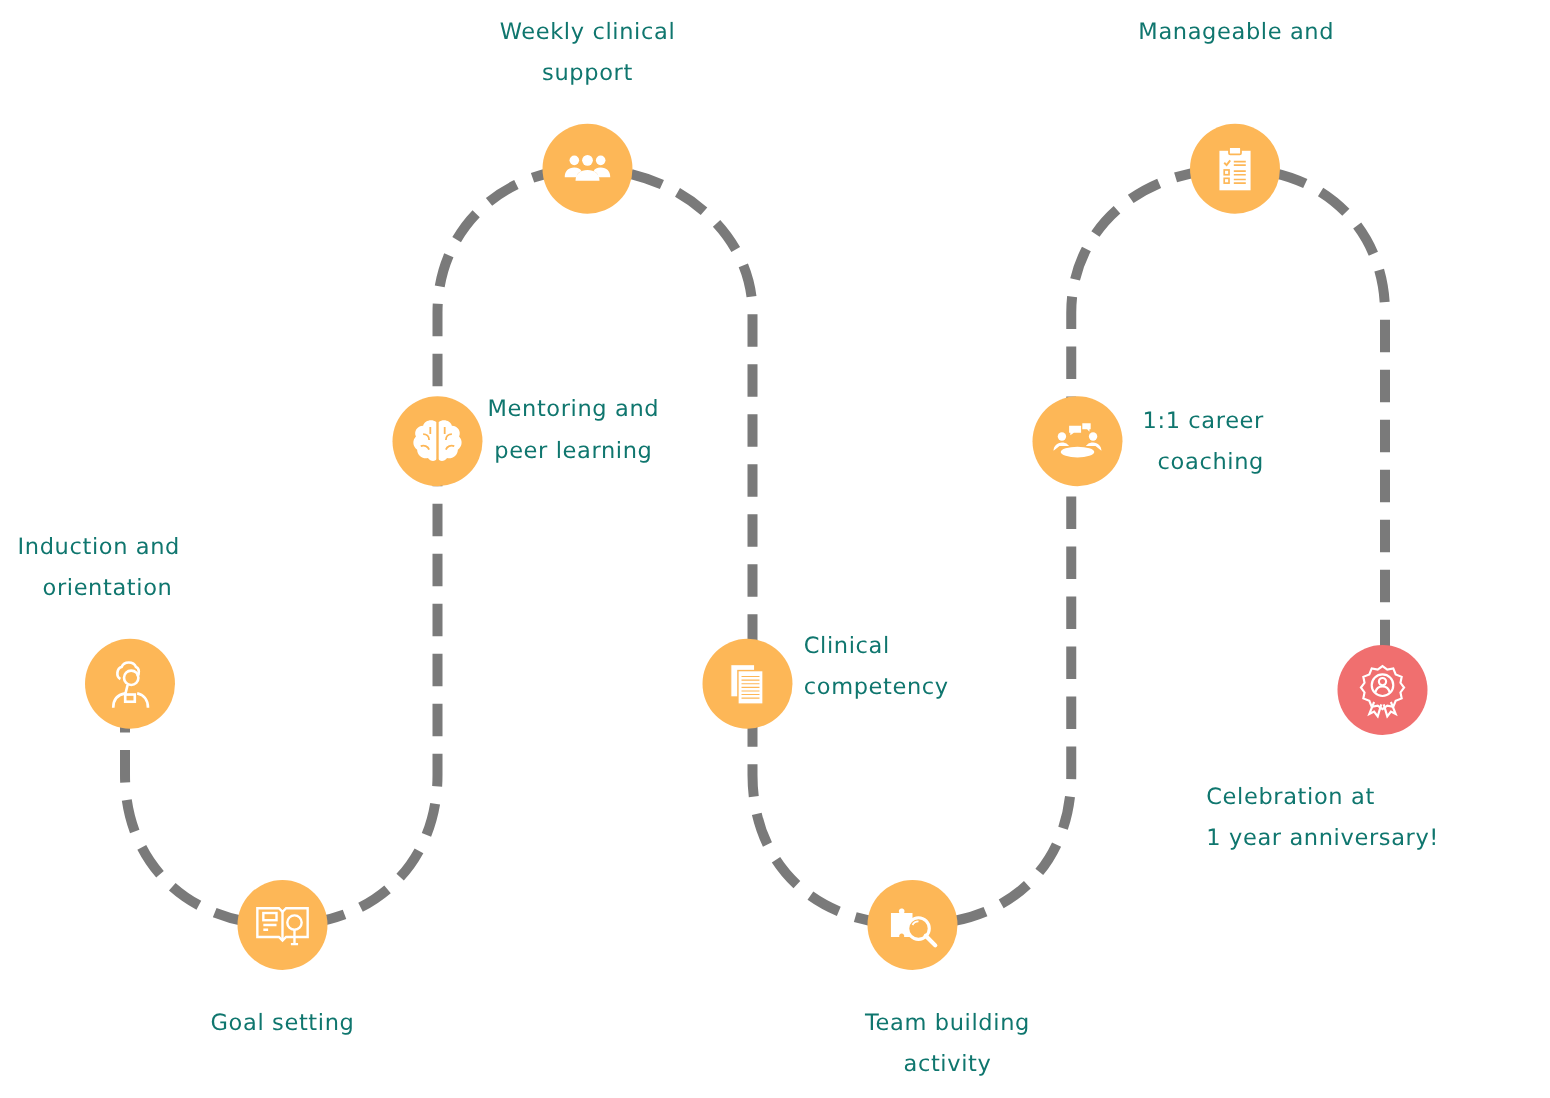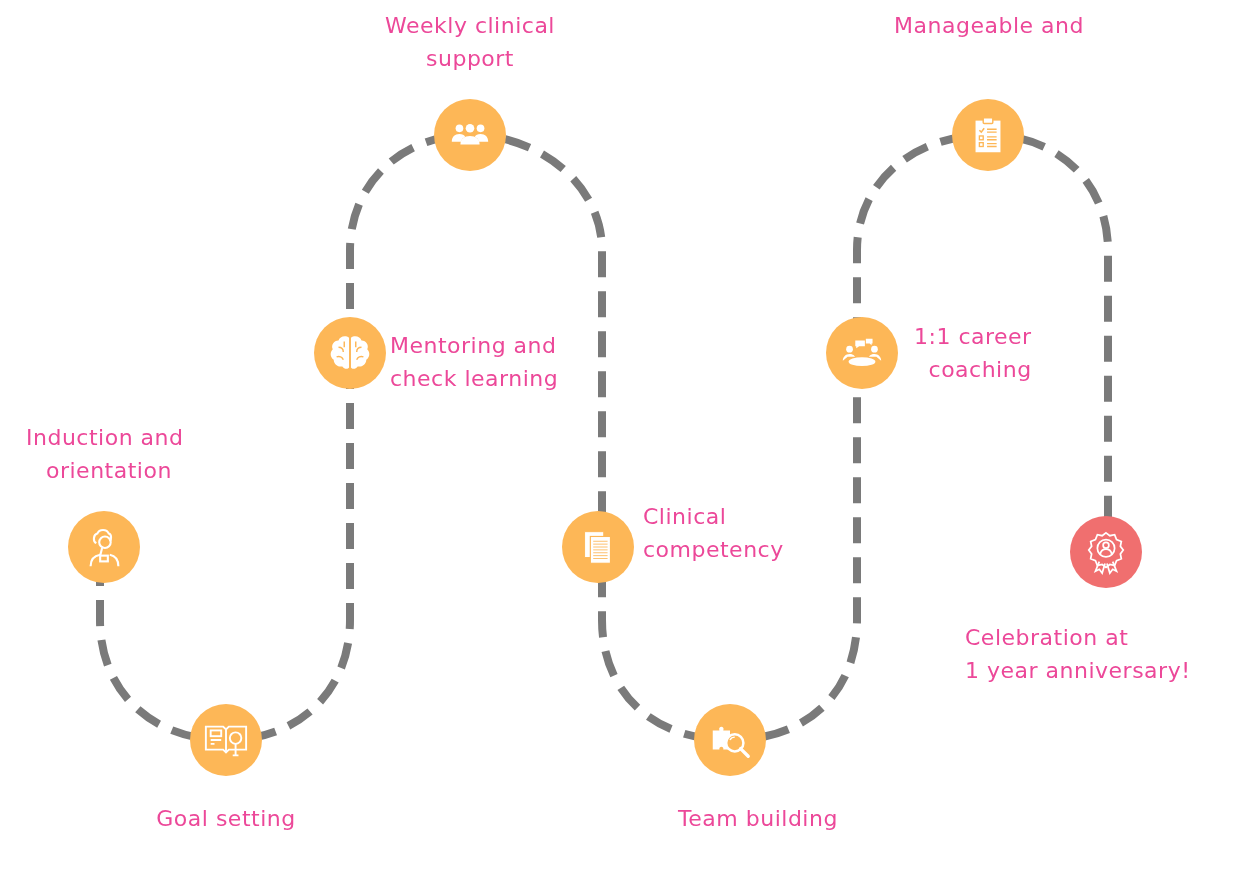--- a/index.html
+++ b/index.html
@@ -1,18 +1,18 @@
 <!DOCTYPE html>
 <html><head>
 <meta charset="utf-8">
 <style>
   html, body { margin:0; padding:0; background:#ffffff; }
   body { width:1240px; height:878px; position:relative; overflow:hidden; font-family:"DejaVu Sans", sans-serif; }
   #path-svg { position:absolute; left:0; top:0; }
-  .label { position:absolute; color:#ec4899; font-size:22px; line-height:33px; letter-spacing:0.5px; white-space:nowrap; }
+  .label { position:absolute; color:#0f766e; font-size:18px; line-height:33px; letter-spacing:0.5px; white-space:nowrap; }
   .label span { display:block; }
   .center { text-align:center; }
   .node { position:absolute; width:72px; height:72px; border-radius:50%; display:flex; align-items:center; justify-content:center; }
   .node svg { width:46px; height:46px; }
 </style>
 </head>
 <body>
 
 <svg id="path-svg" width="1240" height="878" viewBox="0 0 1240 878">
   <path d="M100 560 L100 620 C100 690 150 740 226 740 C300 740 350 690 350 620 L350 250 C350 185 400 135 470 135 C540 135 602 185 602 250 L602 620 C602 690 650 740 730 740 C810 740 857 690 857 620 L857 250 C857 185 910 135 988 135 C1060 135 1108 185 1108 250 L1108 520" fill="none" stroke="#7a7a7a" stroke-width="8" stroke-dasharray="26 14"></path>
@@ -101,46 +101,47 @@
 <div class="node" style="left:1070px;top:516px;background:#f06f6f;">
   <svg viewBox="0 0 48 48" fill="none" stroke="#fff" stroke-width="1.8">
     <path d="M24 4l4 3 5-1 2 5 5 2-1 5 3 4-3 4 1 5-5 2-2 5-5-1-4 3-4-3-5 1-2-5-5-2 1-5-3-4 3-4-1-5 5-2 2-5 5 1z"></path>
     <circle cx="24" cy="20" r="9"></circle>
     <circle cx="24" cy="17" r="3"></circle>
     <path d="M18 26c1-4 3-5 6-5s5 1 6 5"></path>
     <path d="M17 34l-4 10 4-2 3 4 3-10M31 34l4 10-4-2-3 4-3-10"></path>
   </svg>
 </div>
 
-<div class="label" style="left:14px;top:421px;margin-left:12px;">
+<div class="label" style="left:14px;top:421px;">
   <span>Induction and</span>
   <span style="padding-left:20px;">orientation</span>
 </div>
 
 <div class="label center" style="left:136px;top:802px;width:180px;">
   <span>Goal setting</span>
 </div>
 
-<div class="label" style="left:390px;top:329px;">
+<div class="label" style="left:390px;top:311px;text-align:center;">
   <span>Mentoring and</span>
-  <span>check learning</span>
+  <span>peer learning</span>
 </div>
 
 <div class="label center" style="left:360px;top:9px;width:220px;">
   <span>Weekly clinical</span>
   <span>support</span>
 </div>
 
 <div class="label" style="left:643px;top:500px;">
   <span>Clinical</span>
   <span>competency</span>
 </div>
 
 <div class="label center" style="left:648px;top:802px;width:220px;">
   <span>Team building</span>
+  <span>activity</span>
 </div>
 
 <div class="label" style="left:914px;top:320px;text-align:right;">
   <span>1:1 career</span>
   <span>coaching</span>
 </div>
 
 <div class="label center" style="left:858px;top:9px;width:262px;text-align:center;">
   <span>Manageable and</span>
 </div>

